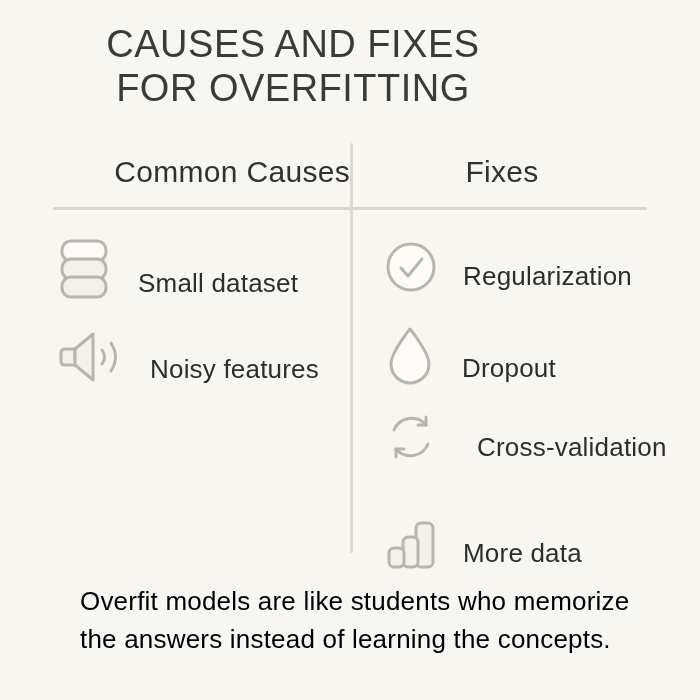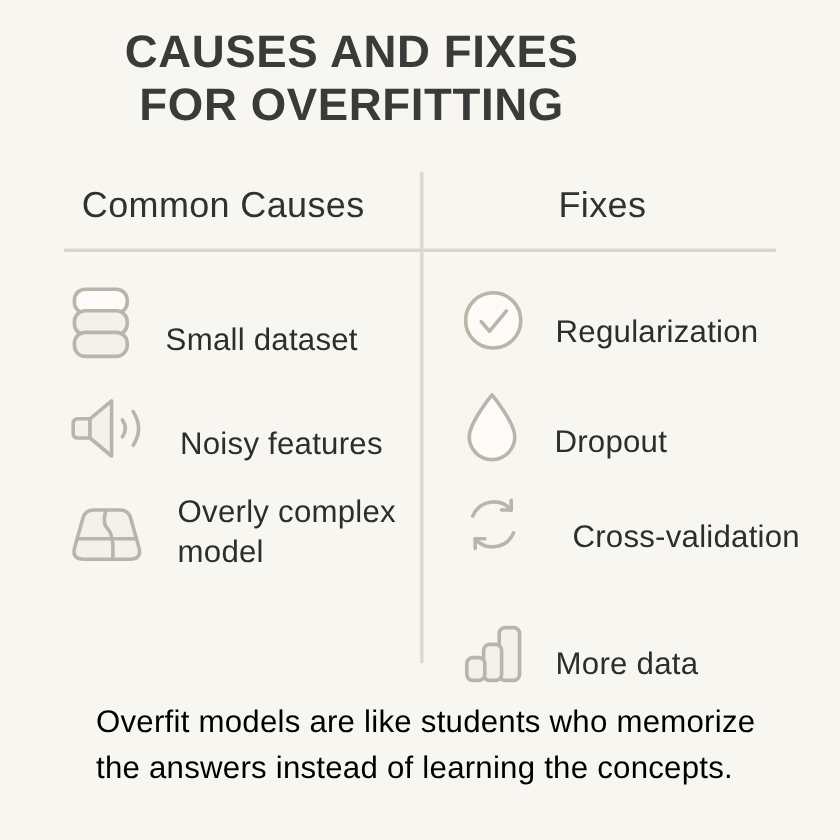--- a/index.html
+++ b/index.html
@@ -7,29 +7,29 @@
     position:relative;
     width:700px;height:700px;
     background:#f8f6f0;
     font-family:"Liberation Sans", sans-serif;
     color:#333;
     overflow:hidden;
   }
   .title{
     position:absolute;top:22px;left:0;width:586px;
     text-align:center;
-    font-size:38px;font-weight:700;line-height:44px;
+    font-size:38px;font-weight:400;line-height:44px;
     letter-spacing:0.5px;color:#3a3a3a;
   }
   .col-header{
     position:absolute;top:155px;width:300px;
     text-align:center;font-size:30px;font-weight:500;
     letter-spacing:0.3px;color:#313131;
   }
-  .col-header.left{left:36px;}
+  .col-header.left{left:50px;text-align:right;}
   .col-header.right{left:352px;}
   .hrule{
     position:absolute;left:53px;top:207px;width:594px;height:3px;
     background:#d9d7cc;border-radius:2px;
   }
   .vrule{
     position:absolute;left:350px;top:143px;width:3px;height:410px;
     background:#dcdad0;border-radius:2px;
   }
   .row{
@@ -85,28 +85,20 @@
   <div class="row row-l row-l2">
     <svg class="icon" width="64" height="58" viewBox="0 0 64 58">
       <path class="fl st" d="M7 21 h10 v16 H7 q-4 0 -4 -4 v-8 q0 -4 4 -4 z"></path>
       <path class="fl st" d="M17 21 L35 6 V52 L17 37 z"></path>
       <path class="st" d="M44 22 q5 7 0 14"></path>
       <path class="st" d="M53 15 q9 14 0 28"></path>
     </svg>
     <div class="label">Noisy features</div>
   </div>
 
-  <div class="row row-l row-l3">
-    <svg class="icon" width="62" height="56" viewBox="0 0 62 56">
-      <path class="fl st" d="M20 5 h22 q7 0 9 7 l7 25 q2 9 -8 9 H12 q-10 0 -8 -9 L11 12 q2 -7 9 -7 z"></path>
-      <path class="st" d="M7 29 H55"></path>
-      <path class="st" d="M30 6 q-3 11 2 15 q5 5 4 24"></path>
-    </svg>
-    <div class="label">Overly complex model</div>
-  </div>
 
   <div class="row row-r row-r1">
     <svg class="icon" width="52" height="52" viewBox="0 0 52 52">
       <circle class="fw st" cx="26" cy="26" r="23"></circle>
       <path class="st" d="M16 27 l7 8 l14 -17"></path>
     </svg>
     <div class="label">Regularization</div>
   </div>
 
   <div class="row row-r row-r2">

